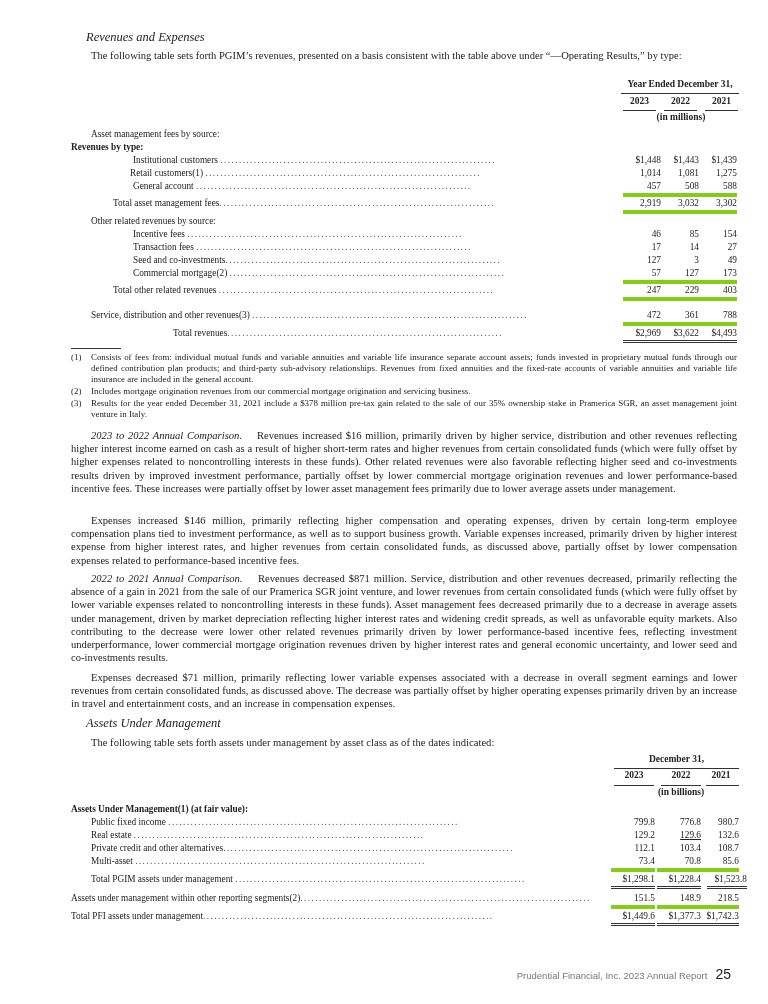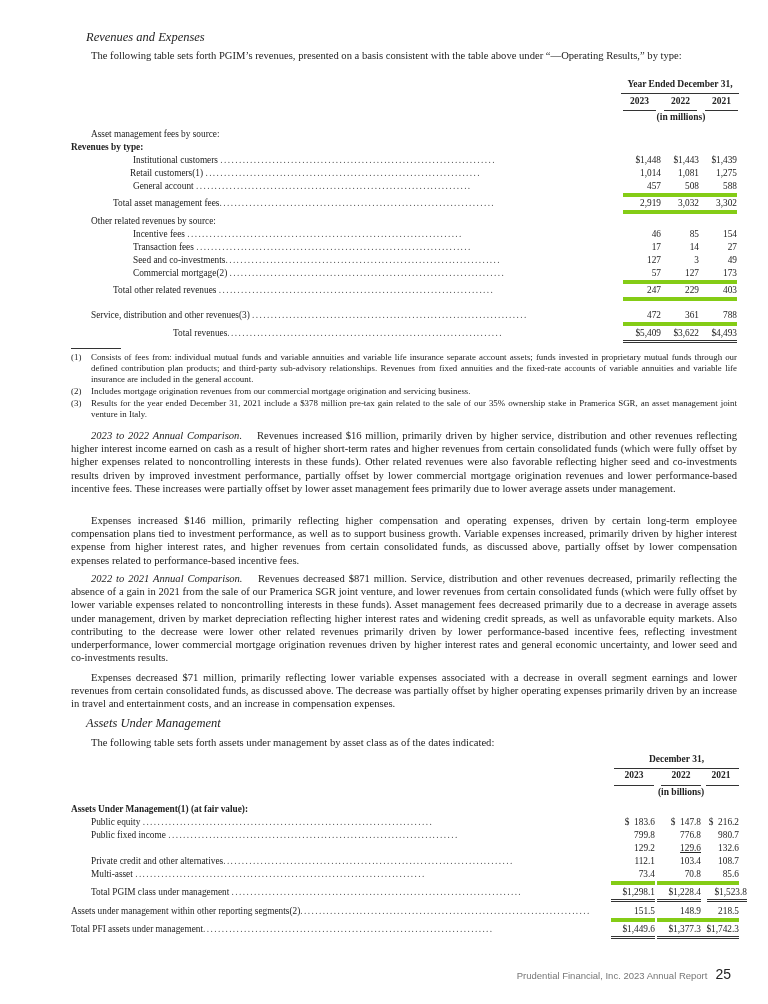--- a/index.html
+++ b/index.html
@@ -111,21 +111,21 @@
       <span class="cell c3 ul">403</span>
     </div>
     <div class="row" style="margin-top:12px;text-decoration:underline;">
       <span class="lbl" style="left:20px;width:520px;"><span>Service, distribution and other revenues(3)</span> <span class="dots">..........................................................................</span></span>
       <span class="cell c1 ul">472</span>
       <span class="cell c2 ul">361</span>
       <span class="cell c3 ul">788</span>
     </div>
     <div class="row" style="margin-top:5px;">
       <span class="lbl" style="left:78px;width:456px;margin-left:24px;"><span>Total revenues</span><span class="dots">..........................................................................</span></span>
-      <span class="cell c1 dul">$5,409</span>
+      <span class="cell c1 dul">$2,969</span>
       <span class="cell c2 dul">$3,622</span>
       <span class="cell c3 dul">$4,493</span>
     </div>
   </div>
 
   <div class="rule" style="top:348px; left:0; width:50px; border-top-width:1px;"></div>
   <div class="fn" style="top:352px;">
     <span class="num">(1)</span>
     <div class="txt">Consists of fees from: individual mutual funds and variable annuities and variable life insurance separate account assets; funds invested in proprietary mutual funds through our defined contribution plan products; and third-party sub-advisory relationships. Revenues from fixed annuities and the fixed-rate accounts of variable annuities and variable life insurance are included in the general account.</div>
   </div>
@@ -154,50 +154,45 @@
   <div class="rule" style="top:785px; left:543px; width:40px;"></div>
   <div class="rule" style="top:785px; left:590px; width:40px;"></div>
   <div class="rule" style="top:785px; left:635px; width:33px;"></div>
   <div class="hdr" style="top:787px; left:570px; width:80px;">(in billions)</div>
 
   <div class="tbl" style="top:803px;">
     <div class="row bold">
         <span class="lbl">Assets Under Management(1) (at fair value):</span>
       </div>
     <div class="row">
-      <span class="lbl" style="left:20px;width:515px;"><span>Public equity</span> <span class="dots">..............................................................................</span></span>
-      <span class="cell" style="left:540px;width:44px;white-space:pre;">$  183.6</span>
-      <span class="cell" style="left:586px;width:44px;white-space:pre;">$  147.8</span>
-      <span class="cell" style="left:628px;width:40px;white-space:pre;">$  216.2</span>
-    </div>
-    <div class="row">
       <span class="lbl" style="left:20px;width:515px;"><span>Public fixed income</span> <span class="dots">..............................................................................</span></span>
       <span class="cell" style="left:540px;width:44px;">799.8</span>
       <span class="cell" style="left:586px;width:44px;">776.8</span>
       <span class="cell" style="left:628px;width:40px;">980.7</span>
     </div>
     <div class="row">
+      <span class="lbl" style="left:20px;width:515px;"><span>Real estate</span> <span class="dots">..............................................................................</span></span>
       <span class="cell" style="left:540px;width:44px;">129.2</span>
       <span class="cell" style="left:586px;width:44px;text-decoration:underline;">129.6</span>
       <span class="cell" style="left:628px;width:40px;">132.6</span>
     </div>
     <div class="row">
       <span class="lbl" style="left:20px;width:515px;"><span>Private credit and other alternatives</span><span class="dots">..............................................................................</span></span>
       <span class="cell" style="left:540px;width:44px;">112.1</span>
       <span class="cell" style="left:586px;width:44px;">103.4</span>
       <span class="cell" style="left:628px;width:40px;">108.7</span>
     </div>
     <div class="row">
       <span class="lbl" style="left:20px;width:515px;"><span>Multi-asset</span> <span class="dots">..............................................................................</span></span>
       <span class="cell ul" style="left:540px;width:44px;">73.4</span>
       <span class="cell ul" style="left:586px;width:44px;">70.8</span>
       <span class="cell ul" style="left:628px;width:40px;">85.6</span>
     </div>
     <div class="row" style="margin-top:5px;">
-      <span class="lbl" style="left:20px;width:515px;"><span>Total PGIM class under management</span> <span class="dots">..............................................................................</span></span>
+      <span class="lbl" style="left:20px;width:515px;"><span>Total PGIM assets under management</span> <span class="dots">..............................................................................</span></span>
       <span class="cell dul" style="left:540px;width:44px;">$1,298.1</span>
       <span class="cell dul" style="left:586px;width:44px;">$1,228.4</span>
       <span class="cell dul" style="left:628px;width:40px;margin-left:8px;">$1,523.8</span>
     </div>
     <div class="row" style="margin-top:6px;">
       <span class="lbl" style="left:0;width:535px;"><span>Assets under management within other reporting segments(2)</span><span class="dots">..............................................................................</span></span>
       <span class="cell ul" style="left:540px;width:44px;">151.5</span>
       <span class="cell ul" style="left:586px;width:44px;">148.9</span>
       <span class="cell ul" style="left:628px;width:40px;">218.5</span>
     </div>

